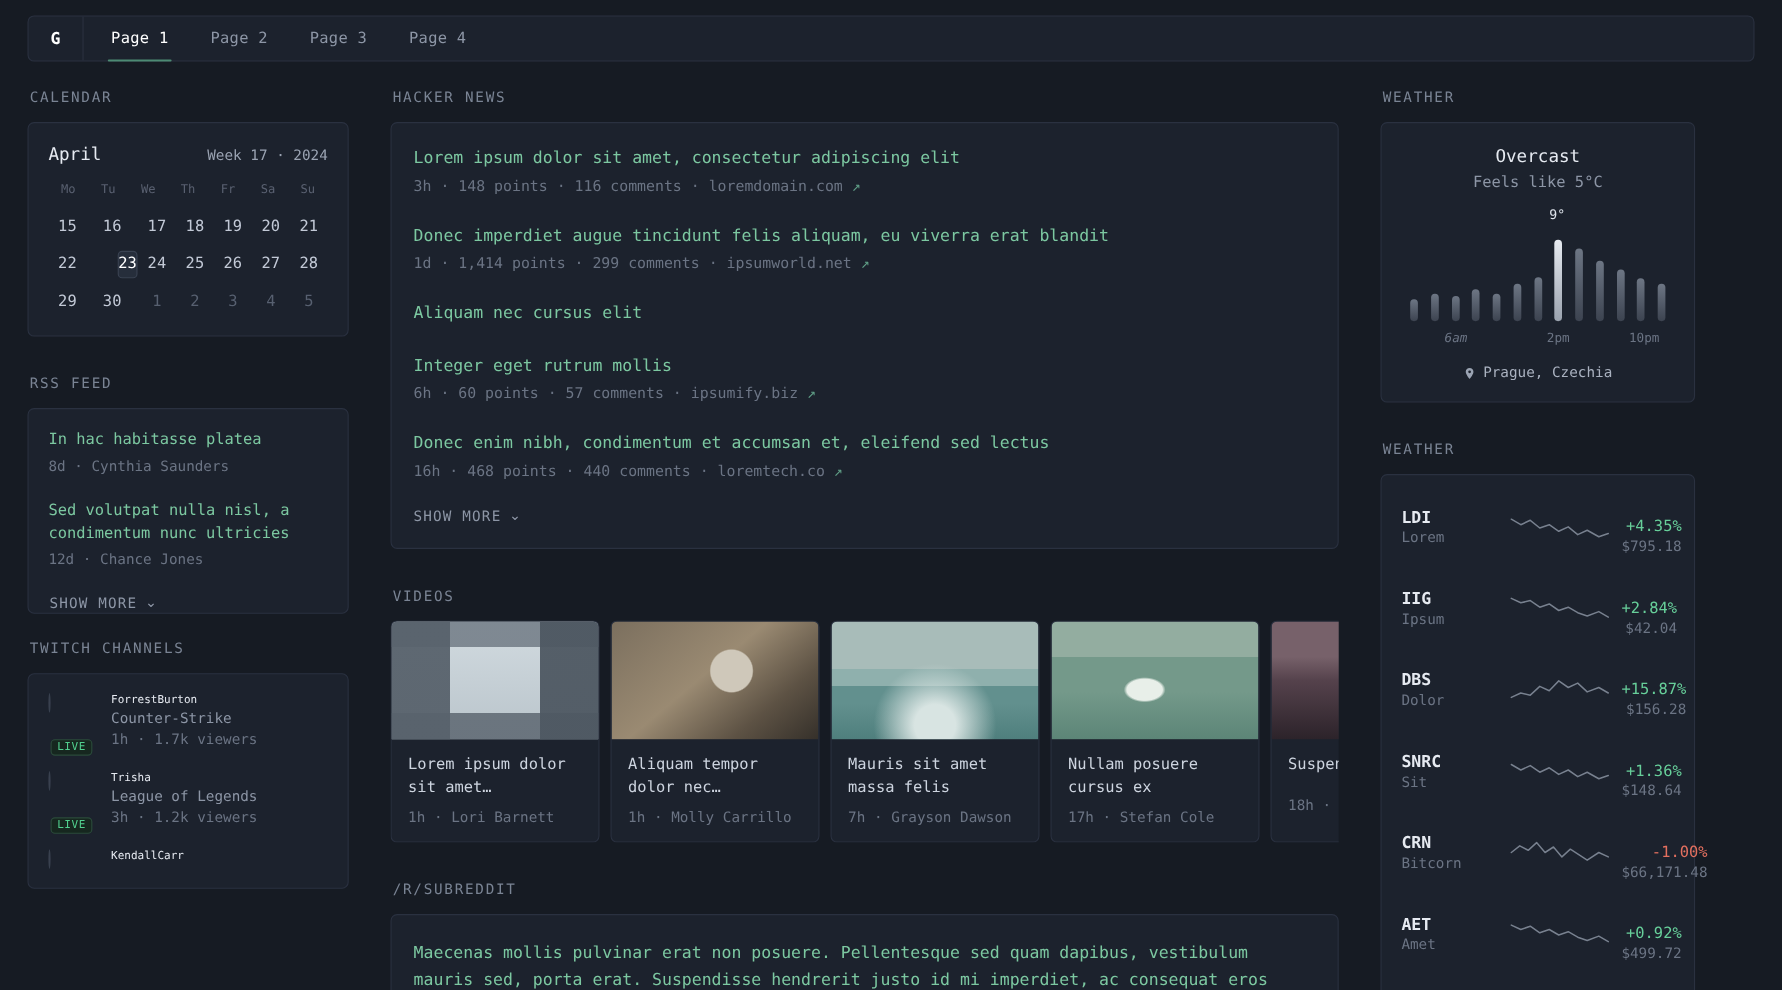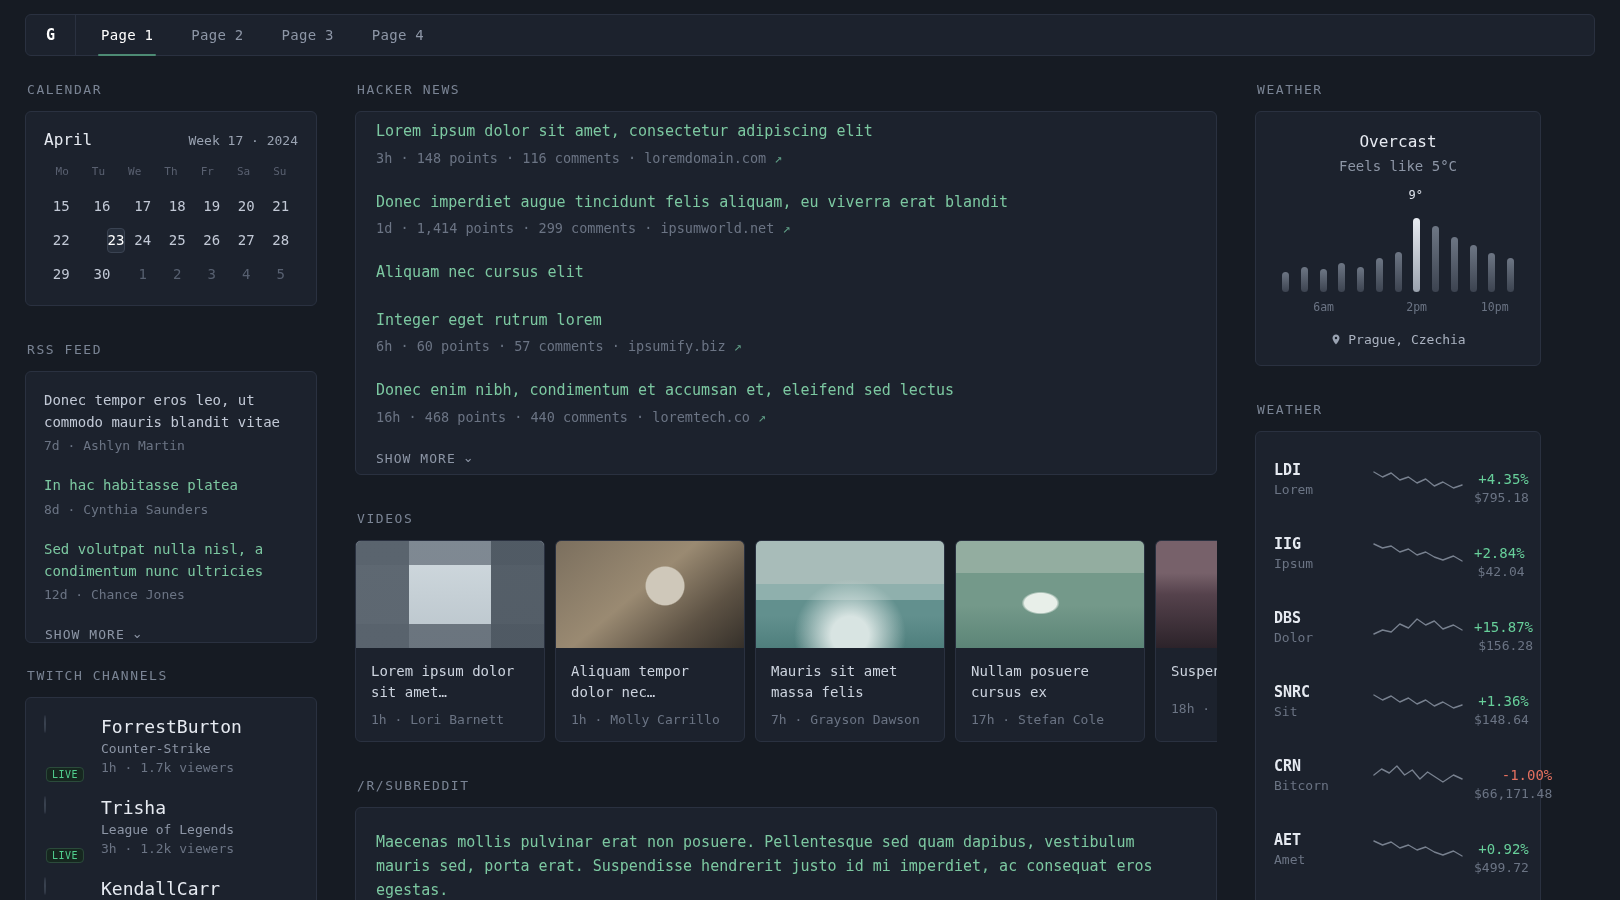--- a/index.html
+++ b/index.html
@@ -84,21 +84,21 @@
   .avatar{width:42px;height:42px;border-radius:50%;border:1px solid #39414f;}
   .twitch-list .twitch-item:nth-of-type(1) .avatar{background:radial-gradient(circle at 35% 30%,#b9c2c9 0 18%,#5a6470 40%,#2c333d);}
   .twitch-list .twitch-item:nth-of-type(2) .avatar{background:radial-gradient(circle at 50% 35%,#d8dde2 0 22%,#6c7680 55%,#262d36);}
   .twitch-list .twitch-item:nth-of-type(3) .avatar{background:radial-gradient(circle at 50% 40%,#e8d9bd 0 30%,#b09878 65%,#6e5a44);}
   .live-badge{
     position:absolute;left:50%;transform:translateX(-50%);bottom:-7px;
     background:#16271f;color:#51cf8e;border:1px solid #2b4b3b;border-radius:4px;
     font-size:10px;padding:1px 5px;letter-spacing:.05em;
   }
   .live-badge:empty{display:none;}
-  .twitch-name{font-size:18px;color:var(--bright);}
+  .twitch-name{font-size:10px;color:var(--bright);}
   .twitch-cat{font-size:13px;color:var(--muted);margin-top:4px;}
   .twitch-meta{font-size:13px;color:var(--dim);margin-top:4px;}
 
   
   .hn-item{display:block;margin-bottom:25px;text-decoration:none;}
   .hn-item:last-of-type{margin-bottom:0;}
   .hn-title{font-size:15px;color:var(--accent);line-height:1.5;}
   .hn-meta{font-size:13.5px;color:var(--dim);margin-top:7px;}
   .ext-arrow{color:#5f9e86;}
   .hn-show-more{margin-top:26px;}
@@ -148,21 +148,21 @@
   .weather-card{text-align:center;padding:20px 18px 18px 18px;}
   .w-cond{font-size:16px;color:var(--bright);}
   .w-feels{font-size:14px;color:var(--muted);margin-top:7px;}
   .w-chart-wrap{position:relative;margin:14px 6px 0 6px;padding-top:20px;}
   .w-chart{height:84px;display:flex;align-items:flex-end;justify-content:space-between;padding:0 2px;}
   .wbar{width:7px;border-radius:4px;background:linear-gradient(180deg,#6d7684,#3c4350);}
   .wbar.hot{background:linear-gradient(180deg,#e7ebf1,#9aa2ae);}
   .w-temp-label{position:absolute;top:0;left:57.5%;transform:translateX(-50%);font-size:12px;color:#dfe4ec;}
   .w-times{position:relative;height:18px;margin-top:8px;font-size:11.5px;color:var(--dim);}
   .w-times span{position:absolute;transform:translateX(-50%);}
-  .w-times span:nth-child(1){left:20%;}
+  .w-times span:nth-child(1){left:20%;font-style:italic;}
   .w-times span:nth-child(2){left:57.5%;}
   .w-times span:nth-child(3){left:89%;}
   .w-loc{display:flex;align-items:center;justify-content:center;gap:6px;margin-top:14px;font-size:13px;color:#aab2c0;}
   .pin{color:#9aa3b2;display:inline-flex;}
 
   
   .stocks-card{display:flex;flex-direction:column;gap:21px;padding:20px 18px;}
   .stock-row{display:flex;align-items:center;gap:10px;text-decoration:none;}
   .stock-id{width:88px;flex:none;}
   .stock-sym{font-size:15px;font-weight:bold;color:var(--bright);}
@@ -233,24 +233,20 @@
               <span class="cal-day muted">4</span>
               <span class="cal-day muted">5</span>
             </div>
         </div>
       </section>
 
       <section class="section">
         <h2 class="section-title">RSS FEED</h2>
         <div class="card">
 
-            <a class="feed-item">
-              <div class="feed-title plain">Donec tempor eros leo, ut commodo mauris blandit vitae</div>
-              <div class="feed-meta">7d · Ashlyn Martin</div>
-            </a>
 
             <a class="feed-item">
               <div class="feed-title">In hac habitasse platea</div>
               <div class="feed-meta">8d · Cynthia Saunders</div>
             </a>
 
             <a class="feed-item">
               <div class="feed-title">Sed volutpat nulla nisl, a condimentum nunc ultricies</div>
               <div class="feed-meta">12d · Chance Jones</div>
             </a>
@@ -302,21 +298,21 @@
             </a>
           </div>
       </section>
 
     </aside>
 
     <main>
 
       <section class="section">
         <h2 class="section-title">HACKER NEWS</h2>
-        <div class="card" style="padding:8px 20px;">
+        <div class="card" style="padding:20px 20px;">
           <div>
 
               <a class="hn-item">
                 <div class="hn-title">Lorem ipsum dolor sit amet, consectetur adipiscing elit</div>
                 <div class="hn-meta">
                   <span>3h · 148 points · 116 comments ·</span>
                   <span>loremdomain.com</span>
                   <span class="ext-arrow">↗</span>
                 </div>
               </a>
@@ -328,21 +324,21 @@
                   <span>ipsumworld.net</span>
                   <span class="ext-arrow">↗</span>
                 </div>
               </a>
 
               <a class="hn-item">
                 <div class="hn-title">Aliquam nec cursus elit</div>
               </a>
 
               <a class="hn-item">
-                <div class="hn-title">Integer eget rutrum lorem</div>
+                <div class="hn-title">Integer eget rutrum mollis</div>
                 <div class="hn-meta">
                   <span>6h · 60 points · 57 comments ·</span>
                   <span>ipsumify.biz</span>
                   <span class="ext-arrow">↗</span>
                 </div>
               </a>
 
               <a class="hn-item">
                 <div class="hn-title">Donec enim nibh, condimentum et accumsan et, eleifend sed lectus</div>
                 <div class="hn-meta">

